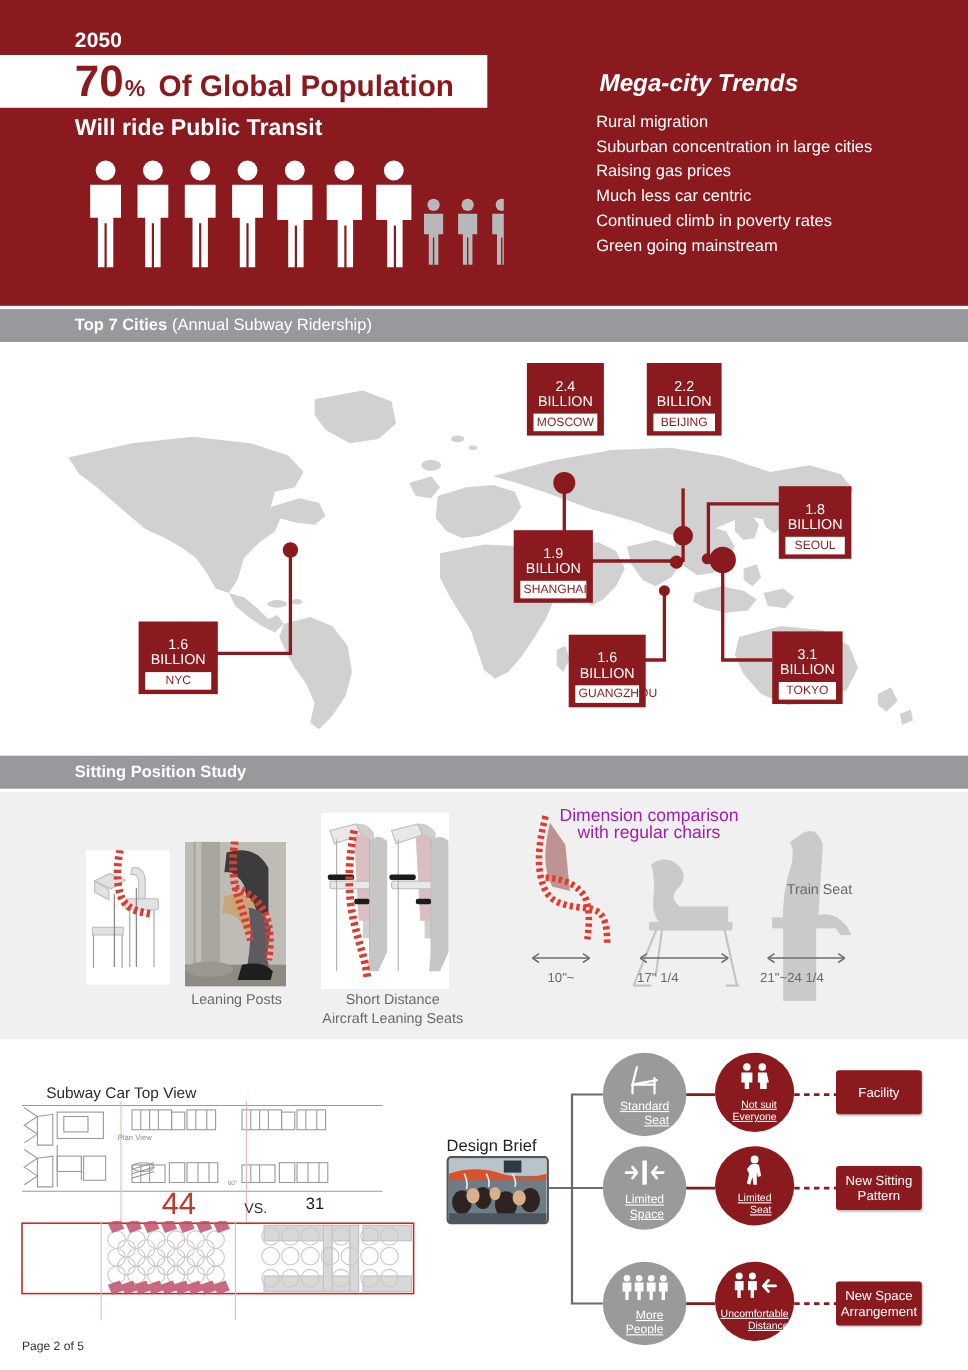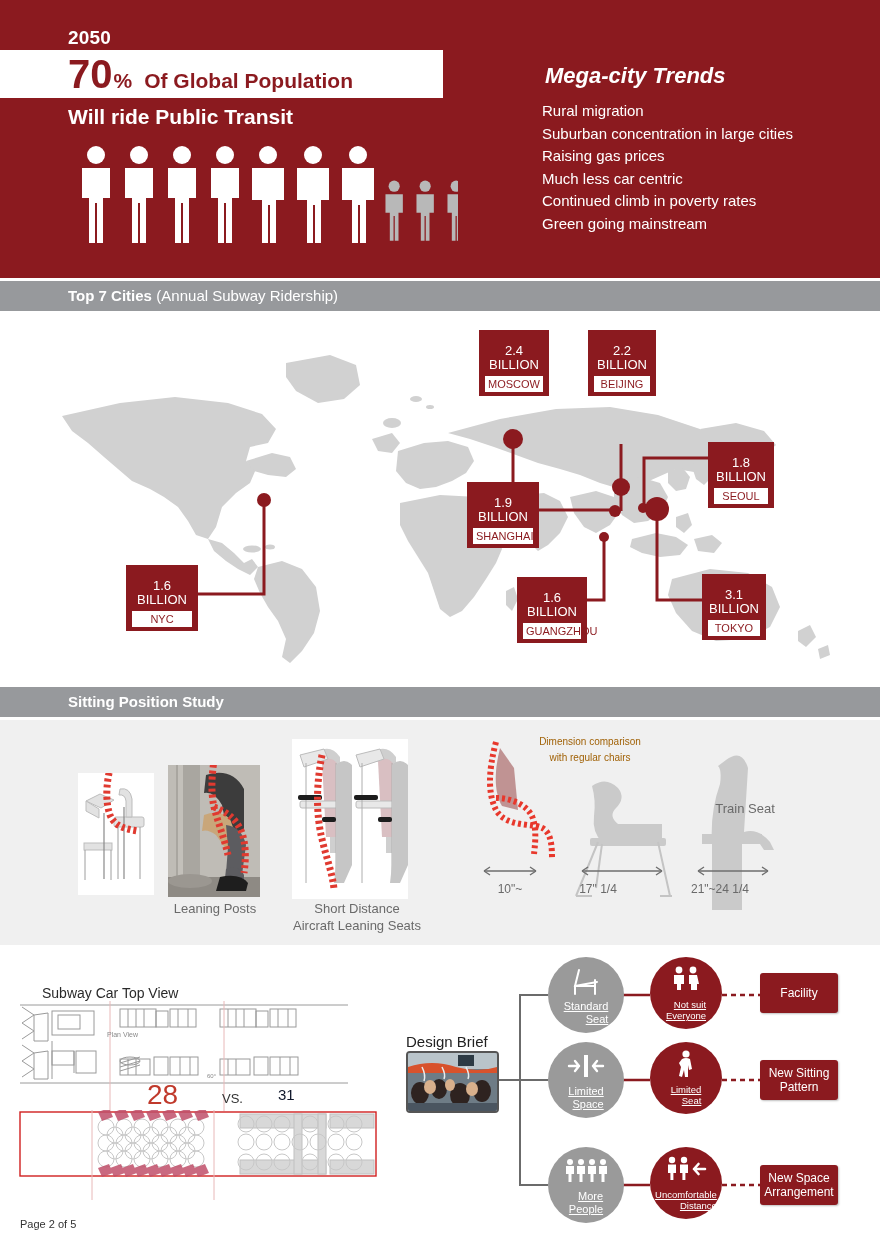--- a/index.html
+++ b/index.html
@@ -24,21 +24,21 @@
   .hdr-whitebar {
     position:absolute; left:0px; top:50px; width:443px; height:48px;
     background:#ffffff;
   }
   .hdr-bar-inner {
     position:absolute; left:68px; top:0px; height:40px;
     display:flex; align-items:baseline;
   }
   .hdr-70 { color:#8B1A1F; font-size:40px; font-weight:bold; line-height:48px; }
   .hdr-pct { color:#8B1A1F; font-size:21px; font-weight:bold; margin-left:1px; }
-  .hdr-ofglobal { color:#8B1A1F; font-size:21px; font-weight:bold; margin-left:12px; }
+  .hdr-ofglobal { color:#8B1A1F; font-size:27px; font-weight:bold; margin-left:12px; }
   .hdr-sub {
     position:absolute; left:68px; top:105px;
     color:#ffffff; font-size:21px; font-weight:bold;
   }
 
   
   .people { position:absolute; left:78px; top:145px; height:100px; }
 
   .trends-title {
     position:absolute; left:545px; top:63px;
@@ -69,21 +69,21 @@
     margin-top:4px; padding:1px 3px; white-space:nowrap;
   }
 
   
   .sitsec { position:absolute; left:0; top:720px; width:880px; height:225px; background:#F0F0F0; }
   .sit-cap {
     position:absolute; text-align:center; color:#6A6A6A;
     font-size:13px; line-height:17px;
   }
   .dimtitle {
-    position:absolute; text-align:center; color:#a16207; font-size:10px; line-height:16px;
+    position:absolute; text-align:center; color:#a21caf; font-size:16px; line-height:16px;
   }
   .dimlabel { position:absolute; color:#6A6A6A; font-size:12px; text-align:center; }
   .photo-frame { position:absolute; background:#fff; overflow:hidden; }
 
   
   .botsec { position:absolute; left:0; top:945px; width:880px; height:300px; background:#ffffff; }
   .topview-title { position:absolute; left:42px; top:40px; color:#2A2A2A; font-size:14px; }
   .planview-lbl { position:absolute; left:125px; top:1031px; color:#8A8A8A; font-size:7px; }
   .deg60 { position:absolute; left:224px; top:1075px; color:#8A8A8A; font-size:6px; }
   .cnt35 { position:absolute; left:147px; top:1079px; color:#C0392B; font-size:28px; }
@@ -514,21 +514,21 @@
       </g>
       <g stroke="#E8B8B8" stroke-width="1" fill="none">
         <path d="M92 0 L92 110"></path>
         <path d="M206 0 L206 110"></path>
       </g>
     </svg>
 
     <div class="planview-lbl" style="position:absolute; left:107px; top:86px;">Plan View</div>
     <div class="deg60" style="position:absolute; left:207px; top:128px;">60°</div>
 
-    <div class="cnt35" style="position:absolute; left:147px; top:134px;">28</div>
+    <div class="cnt35" style="position:absolute; left:147px; top:134px;">44</div>
     <div class="cntvs" style="position:absolute; left:222px; top:146px;">VS.</div>
     <div class="cnt31" style="position:absolute; left:278px; top:141px;">31</div>
 
     <svg style="position:absolute; left:18px; top:165px;" width="360" height="90" viewBox="0 0 360 90">
       <rect x="2" y="2" width="356" height="64" fill="none" stroke="#D02020" stroke-width="1.4"></rect>
       <g stroke="#E8B8B8" stroke-width="1">
         <path d="M74 0 L74 90 M196 0 L196 90"></path>
       </g>
 
       <g fill="none" stroke="#C8C8C8" stroke-width="1">

